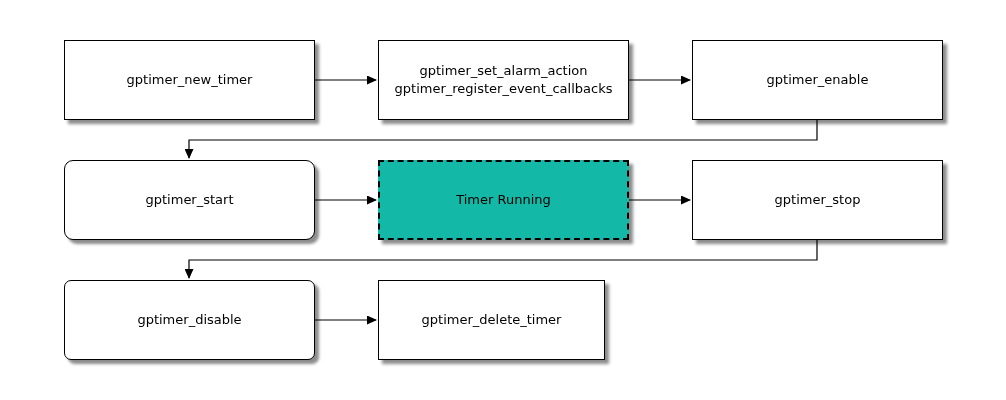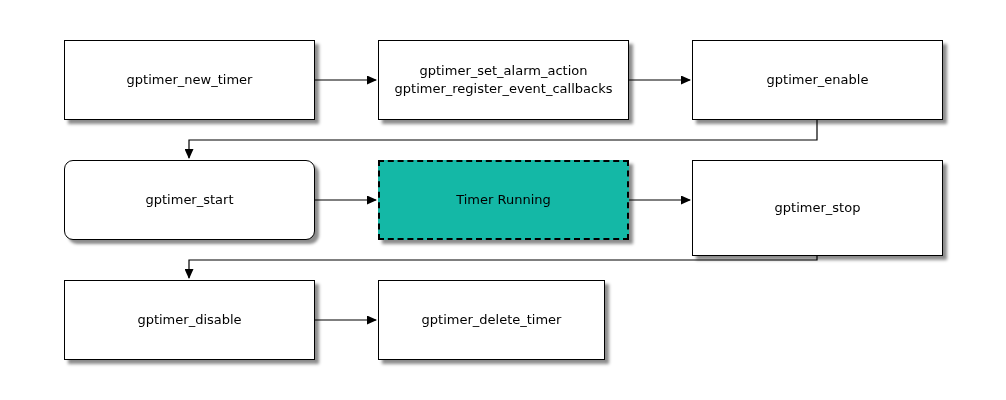--- a/index.html
+++ b/index.html
@@ -72,19 +72,19 @@
 
   <div class="node" style="left:378px; top:40px; width:251px; height:80px;">gptimer_set_alarm_action
 gptimer_register_event_callbacks</div>
 
   <div class="node" style="left:692px; top:40px; width:251px; height:80px;">gptimer_enable</div>
 
   <div class="node" style="left:64px; top:160px; width:251px; height:80px;border-radius:9px;">gptimer_start</div>
 
   <div class="node node--highlight" style="left:378px; top:160px; width:251px; height:80px;">Timer Running</div>
 
-  <div class="node" style="left:692px; top:160px; width:251px; height:96px;">gptimer_stop</div>
+  <div class="node" style="left:692px; top:160px; width:251px; height:80px;">gptimer_stop</div>
 
-  <div class="node" style="left:64px; top:280px; width:251px; height:80px;">gptimer_disable</div>
+  <div class="node" style="left:64px; top:280px; width:251px; height:80px;border-radius:7px;">gptimer_disable</div>
 
   <div class="node" style="left:378px; top:280px; width:227px; height:80px;">gptimer_delete_timer</div>
 
 </div>
 
 </body></html>

